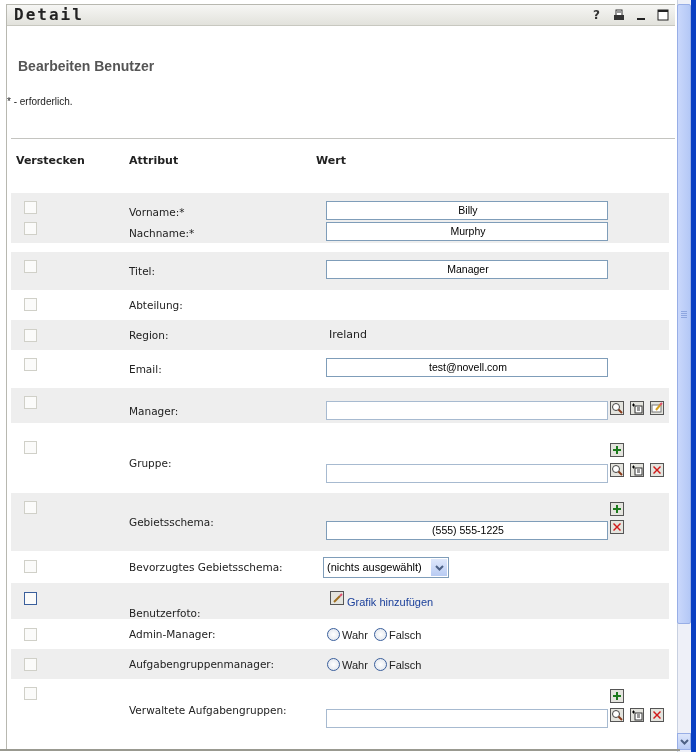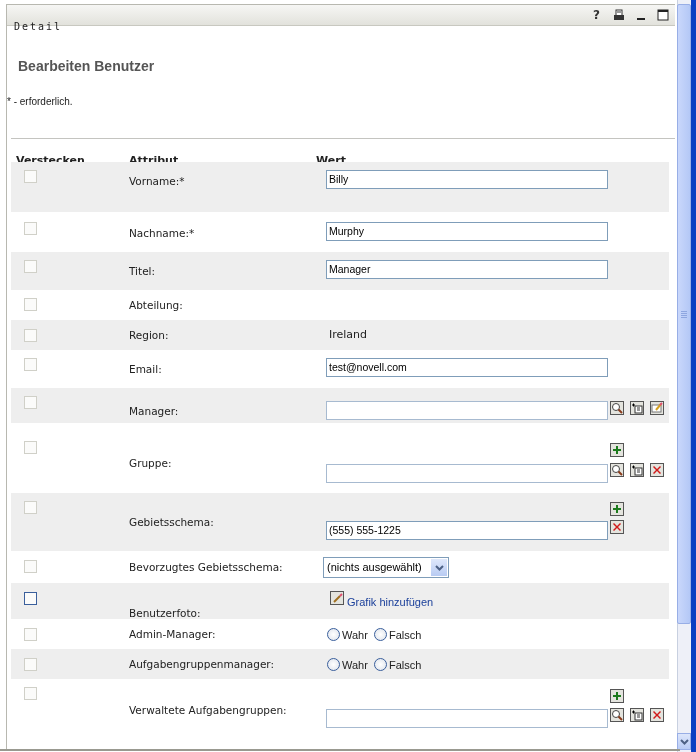--- a/index.html
+++ b/index.html
@@ -1,31 +1,31 @@
 <!DOCTYPE html>
 <html><head>
 <meta charset="utf-8">
 <style>
   html, body { margin:0; padding:0; }
   body { width:696px; height:752px; overflow:hidden; background:#ffffff; font-family:"DejaVu Sans", sans-serif; position:relative; }
   .frame { position:absolute; left:6px; top:4px; width:668px; height:746px; border-left:1px solid #b8b8b0; border-top:1px solid #b8b8b0; background:#fff; }
   .titlebar { position:absolute; left:0; top:0; width:668px; height:20px; background:linear-gradient(#f6f6f4,#e2e2dc); border-bottom:1px solid #c8c8c0; }
-  .titlebar .t { position:absolute; left:7px; top:16px; font-family:"DejaVu Sans Mono", monospace; font-size:10px; font-weight:normal; letter-spacing:2px; color:#222; }
+  .titlebar .t { position:absolute; left:7px; top:0; font-family:"DejaVu Sans Mono", monospace; font-size:16px; font-weight:bold; letter-spacing:2px; color:#222; }
   .tb-icons { position:absolute; right:6px; top:3px; display:flex; gap:9px; align-items:center; }
   .tb-icon { width:13px; height:13px; display:flex; align-items:center; justify-content:center; font-size:12px; font-weight:bold; color:#333; }
   .heading { position:absolute; left:11px; top:53px; font-size:14px; font-weight:bold; color:#555; font-family:"Liberation Sans", sans-serif; }
   .required { position:absolute; left:0; top:91px; font-size:10px; color:#222; font-family:"Liberation Sans", sans-serif; }
   .divider { position:absolute; left:4px; top:133px; width:664px; height:1px; background:#c4c4c0; }
   .col-h { position:absolute; top:149px; font-size:11px; font-weight:bold; color:#222; font-family:"DejaVu Sans", sans-serif; }
   .row { position:absolute; left:4px; width:658px; }
   .row.grey { background:#eeeeee; }
   .cb { position:absolute; left:13px; width:11px; height:11px; border:1px solid #d0d0c8; background:#fbfbfa; }
   .cb.focus { border-color:#3a5f9c; }
   .label { position:absolute; left:118px; font-size:10.5px; color:#222; font-family:"DejaVu Sans", sans-serif; }
-  .input { position:absolute; left:315px; width:278px; height:17px; border:1px solid #7f9db9; background:#fff; font-size:10.5px; font-family:"Liberation Sans", sans-serif; padding:0 0 0 2px; line-height:17px; color:#000; box-sizing:content-box; }
+  .input { position:absolute; left:315px; width:278px; height:17px; border:1px solid #7f9db9; background:#fff; font-size:10.5px; font-family:"Liberation Sans", sans-serif; padding:0 0 0 2px; line-height:17px; color:#000; box-sizing:content-box;text-align:center; }
   .input.empty { border-color:#a7bad0; }
   .static { position:absolute; left:302px; font-size:11px; color:#222; font-family:"DejaVu Sans", sans-serif;margin-left:16px; }
   .ibtn { position:absolute; width:14px; height:14px; border:1px solid #555; background:#e4e4de; box-sizing:border-box; display:flex; align-items:center; justify-content:center; }
   .select { position:absolute; left:312px; width:121px; height:19px; border:1px solid #7f9db9; background:#fff; font-size:11px; font-family:"Liberation Sans", sans-serif; line-height:19px; padding-left:3px; color:#000; }
   .select .arrow { position:absolute; right:1px; top:1px; width:16px; height:17px; background:linear-gradient(#dfe8fb,#b8cbf3); display:flex; align-items:center; justify-content:center; }
   .link { position:absolute; left:336px; font-size:11px; color:#1a3f9a; font-family:"Liberation Sans", sans-serif; }
   .radio { position:absolute; width:11px; height:11px; border:1px solid #3a5f9c; border-radius:50%; background:radial-gradient(#ffffff,#dde2ea); }
   .rlabel { position:absolute; font-size:11px; color:#222; font-family:"Liberation Sans", sans-serif; }
   .scroll { position:absolute; left:677px; top:0; width:14px; height:752px; background:#eef0f8; border-left:1px solid #c8d0e0; }
   .thumb { position:absolute; left:677px; top:4px; width:14px; height:620px; background:linear-gradient(90deg,#c9d7fb,#b4c8f6); border:1px solid #98aee6; box-sizing:border-box; border-radius:2px; }
@@ -64,21 +64,21 @@
   </div>
 
   <div class="heading">Bearbeiten Benutzer</div>
   <div class="required">* - erforderlich.</div>
   <div class="divider"></div>
 
   <div class="col-h" style="left:9px">Verstecken</div>
   <div class="col-h" style="left:122px">Attribut</div>
   <div class="col-h" style="left:309px">Wert</div>
 
-  <div class="row grey" style="top:157px;height:50px">
+  <div class="row grey" style="top:188px;height:50px">
     <div class="cb" style="top:8px"></div>
     <div class="label" style="top:13px">Vorname:*</div>
     <div class="input" style="top:8px">Billy</div>
   </div>
 
   <div class="row" style="top:209px;height:38px">
     <div class="cb" style="top:8px"></div>
     <div class="label" style="top:13px">Nachname:*</div>
     <div class="input" style="top:8px">Murphy</div>
   </div>

